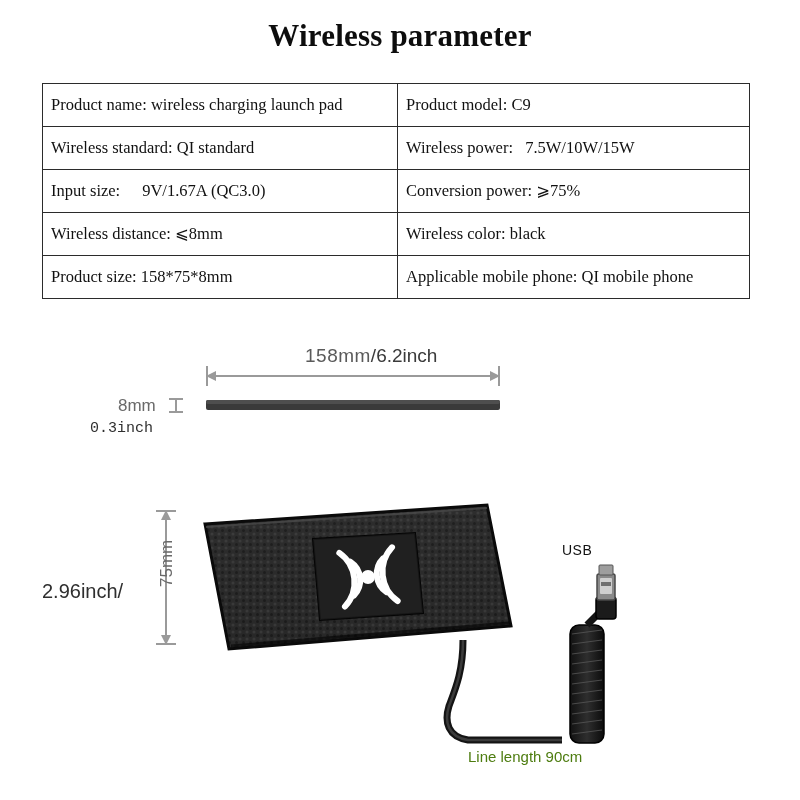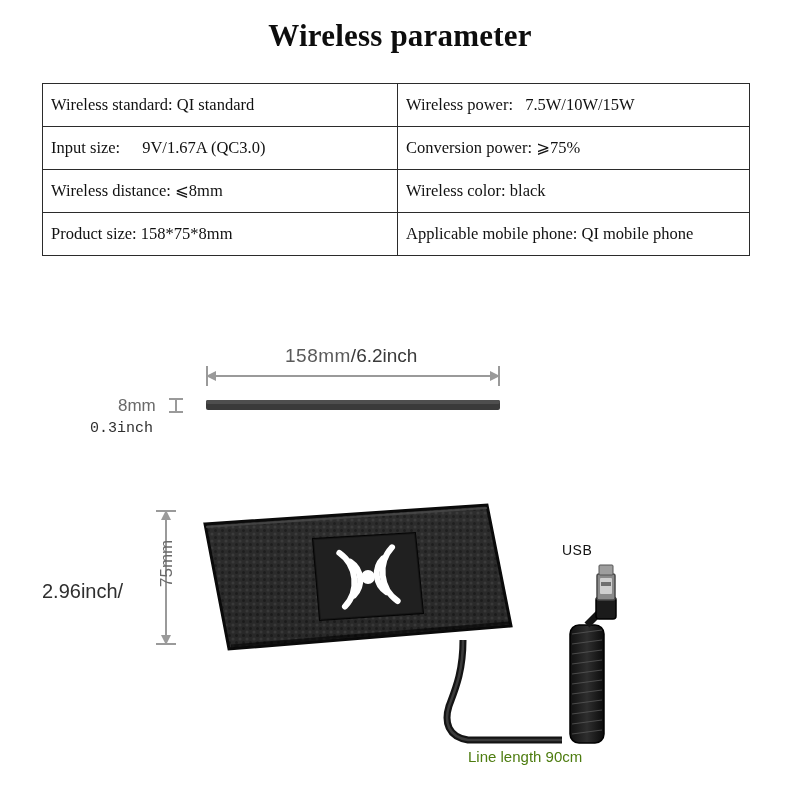--- a/index.html
+++ b/index.html
@@ -57,21 +57,21 @@
   #diagram { position: absolute; top: 0; left: 0; width: 800px; height: 800px; pointer-events: none; }
 
   
   #dim-length {
     position: absolute;
     top: 345px; left: 285px;
     font-family: "Liberation Sans", sans-serif;
     font-size: 19px;
     color: #5a5a5a;
   }
-  #dim-length .mm { letter-spacing: 0.5px; }
+  #dim-length .mm { letter-spacing: 0.5px; margin-left: 20px; }
   #dim-length .inch { color: #3a3a3a; font-size: 19px; }
 
   
   #dim-thickness-mm {
     position: absolute;
     top: 396px; left: 118px;
     font-family: "Liberation Sans", sans-serif;
     font-size: 17px;
     color: #6a6a6a;
   }
@@ -125,20 +125,24 @@
 </style>
 </head>
 <body>
 
 <div id="page">
 
   <div id="title">Wireless parameter</div>
 
   <table id="spec-table">
     <tbody>
+      <tr>
+        <td class="col-left"><span class="cell-label">Product name:</span> <span>wireless charging launch pad</span></td>
+        <td class="col-right"><span class="cell-label">Product model:</span> <span>C9</span></td>
+      </tr>
       <tr>
         <td class="col-left"><span class="cell-label">Wireless standard:</span> <span>QI standard</span></td>
         <td class="col-right"><span class="cell-label">Wireless power:</span><span class="cell-gap-b"></span> <span>7.5W/10W/15W</span></td>
       </tr>
       <tr>
         <td class="col-left"><span class="cell-label">Input size:</span><span class="cell-gap-a"></span><span>9V/1.67A (QC3.0)</span></td>
         <td class="col-right"><span class="cell-label">Conversion power:</span> <span>⩾75%</span></td>
       </tr>
       <tr>
         <td class="col-left"><span class="cell-label">Wireless distance:</span> <span>⩽8mm</span></td>

